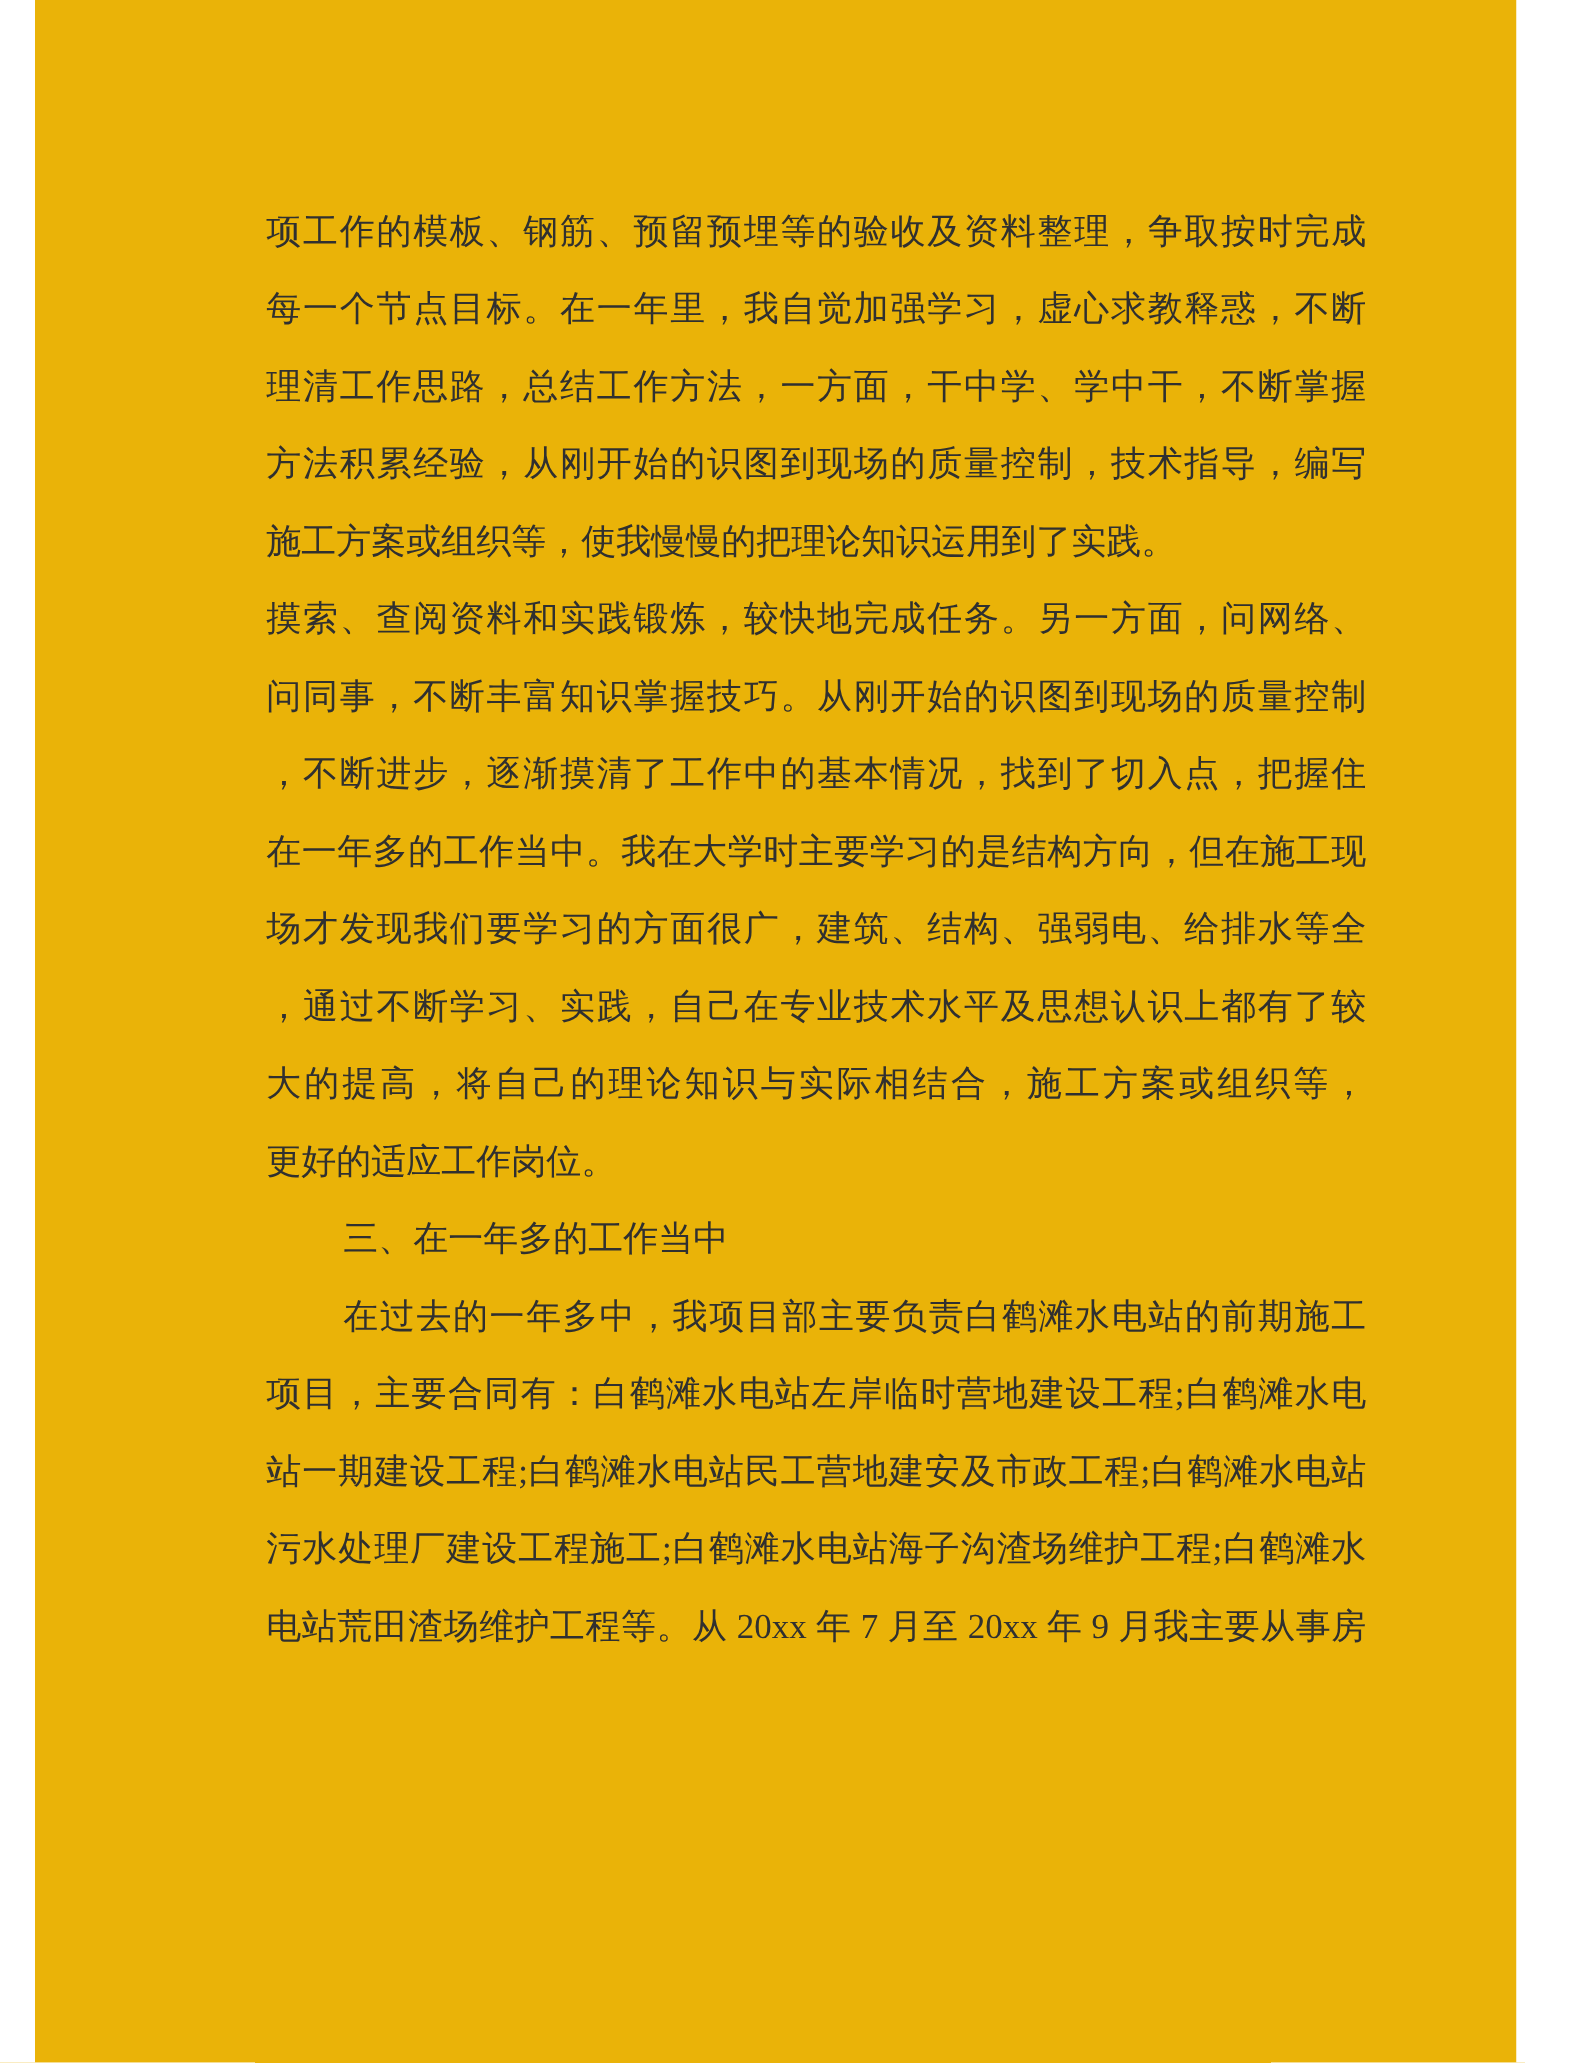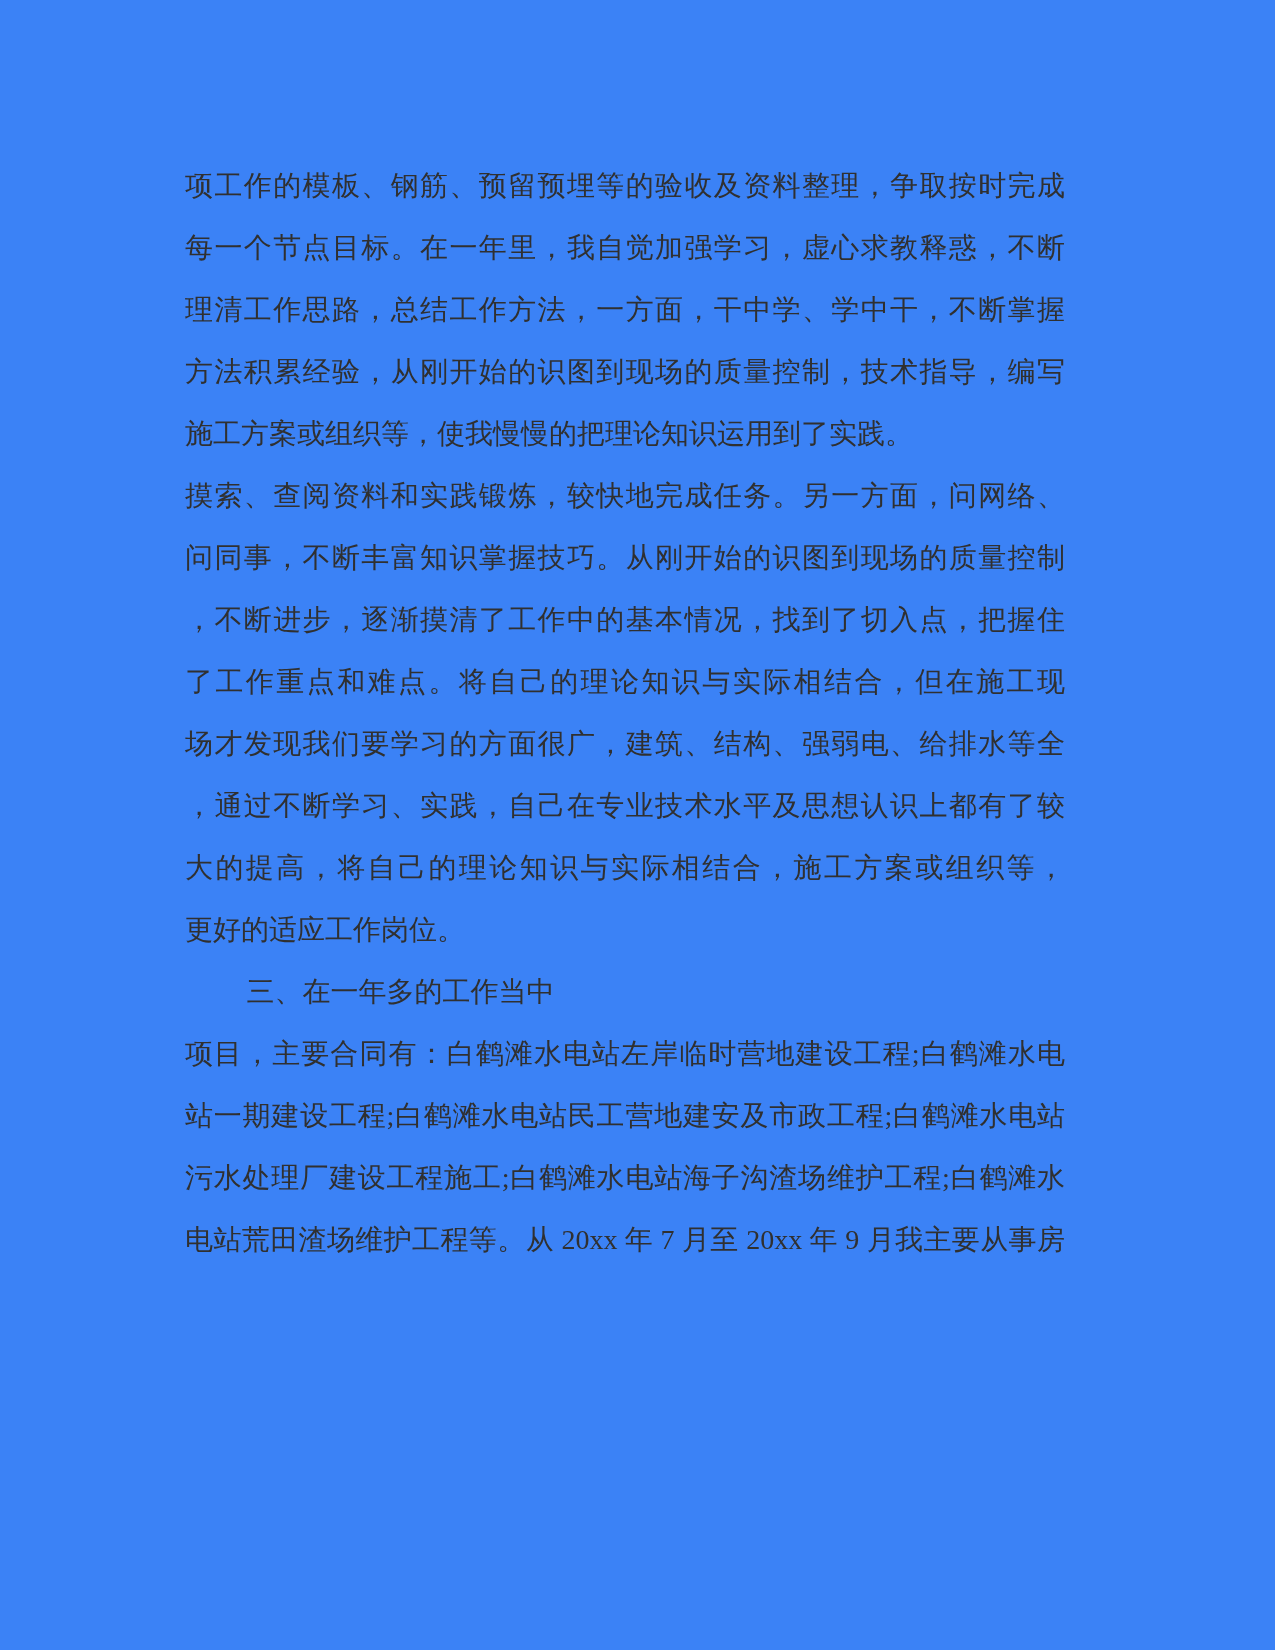--- a/index.html
+++ b/index.html
@@ -2,24 +2,25 @@
 <html><head>
 <meta charset="utf-8">
 <style>
   html, body {
     margin: 0;
     padding: 0;
     background: #ffffff;
   }
   .page {
     position: relative;
-    width: 1275px;
+    width: 1185px;
     height: 1650px;
-    background: #3b82f6;
+    background: #eab308;
     overflow: hidden;
+    margin-left: 28px;
   }
   .text-block {
     position: absolute;
     left: 185px;
     top: 155px;
     width: 880px;
     font-family: "Liberation Serif", "DejaVu Serif", serif;
     font-size: 28px;
     line-height: 62px;
     color: #303030;
@@ -54,32 +55,33 @@
       <div class="line fill">每一个节点目标。在一年里，我自觉加强学习，虚心求教释惑，不断</div>
       <div class="line fill">理清工作思路，总结工作方法，一方面，干中学、学中干，不断掌握</div>
       <div class="line fill">方法积累经验，从刚开始的识图到现场的质量控制，技术指导，编写</div>
       <div class="line">施工方案或组织等，使我慢慢的把理论知识运用到了实践。</div>
     </div>
 
     <div class="para">
       <div class="line fill">摸索、查阅资料和实践锻炼，较快地完成任务。另一方面，问网络、</div>
       <div class="line fill">问同事，不断丰富知识掌握技巧。从刚开始的识图到现场的质量控制</div>
       <div class="line fill">，不断进步，逐渐摸清了工作中的基本情况，找到了切入点，把握住</div>
-      <div class="line fill">了工作重点和难点。将自己的理论知识与实际相结合，但在施工现</div>
+      <div class="line fill">在一年多的工作当中。我在大学时主要学习的是结构方向，但在施工现</div>
       <div class="line fill">场才发现我们要学习的方面很广，建筑、结构、强弱电、给排水等全</div>
       <div class="line fill">，通过不断学习、实践，自己在专业技术水平及思想认识上都有了较</div>
       <div class="line fill">大的提高，将自己的理论知识与实际相结合，施工方案或组织等，</div>
       <div class="line">更好的适应工作岗位。</div>
     </div>
 
     <div class="para">
       <div class="line indent">三、在一年多的工作当中</div>
     </div>
 
     <div class="para">
+      <div class="line fill indent">在过去的一年多中，我项目部主要负责白鹤滩水电站的前期施工</div>
       <div class="line fill">项目，主要合同有：白鹤滩水电站左岸临时营地建设工程;白鹤滩水电</div>
       <div class="line fill">站一期建设工程;白鹤滩水电站民工营地建安及市政工程;白鹤滩水电站</div>
       <div class="line fill">污水处理厂建设工程施工;白鹤滩水电站海子沟渣场维护工程;白鹤滩水</div>
       <div class="line fill">电站荒田渣场维护工程等。从 20xx 年 7 月至 20xx 年 9 月我主要从事房</div>
     </div>
 
   </div>
 </div>
 
 </body></html>

